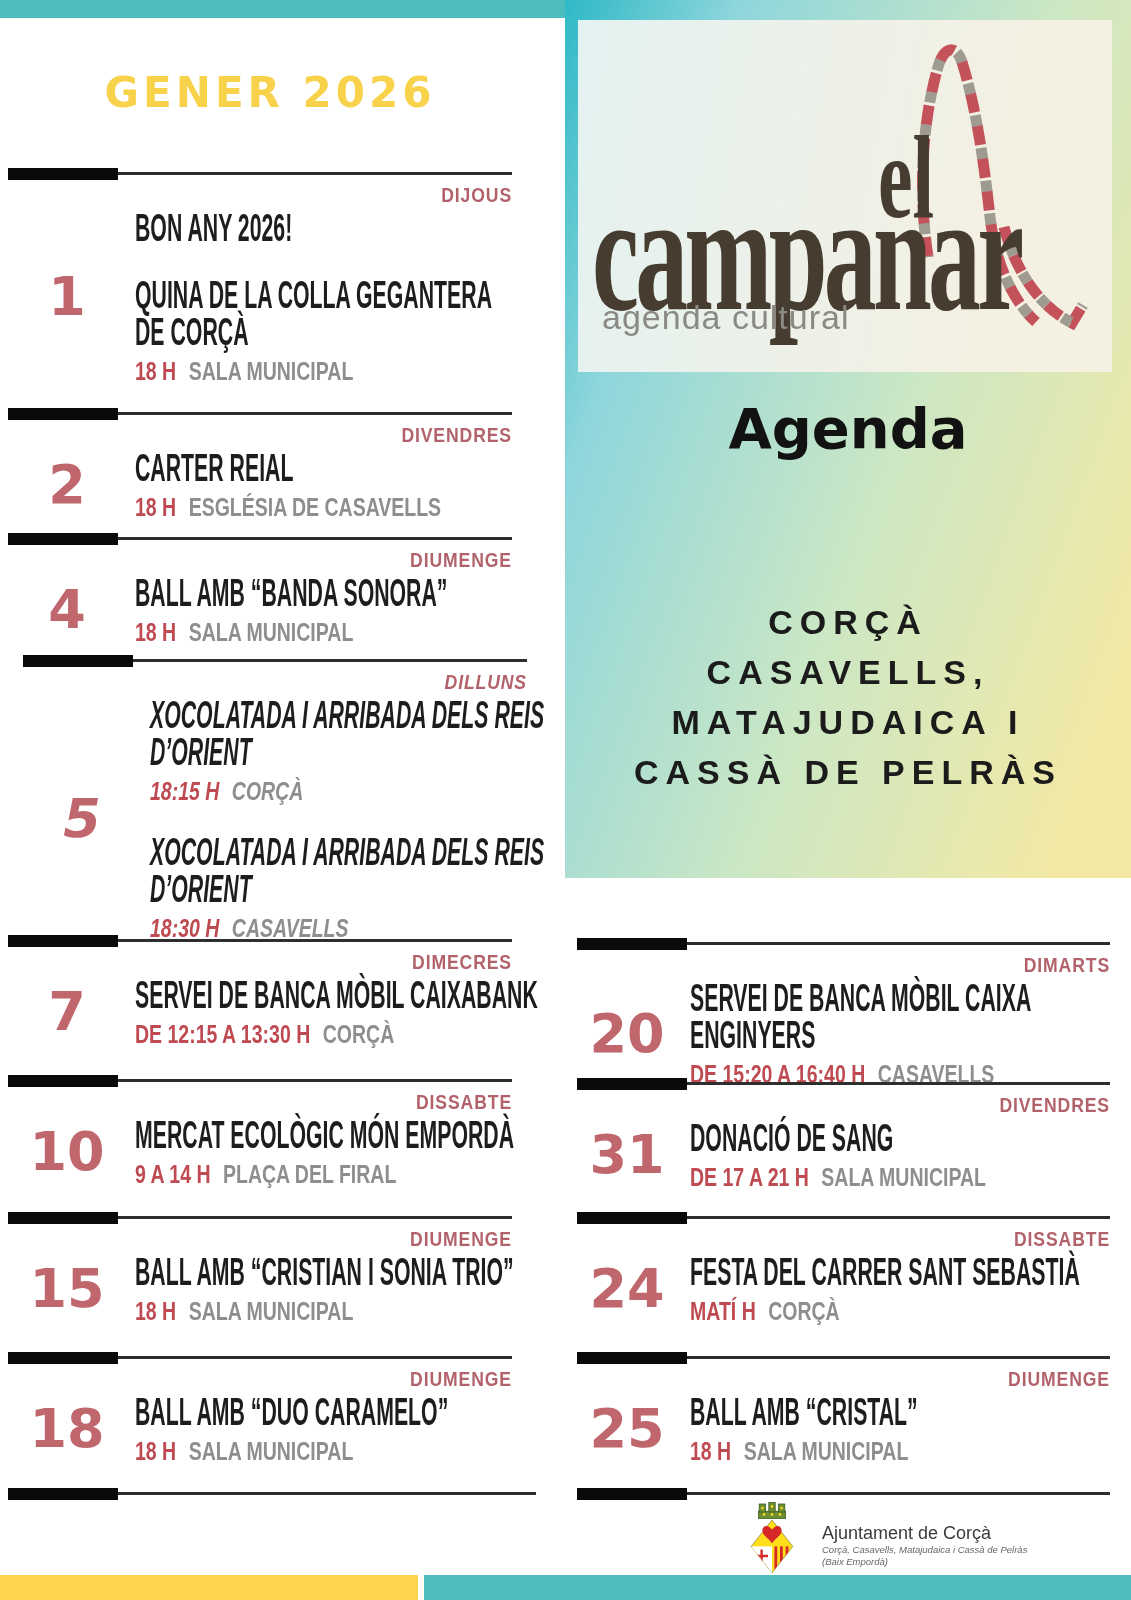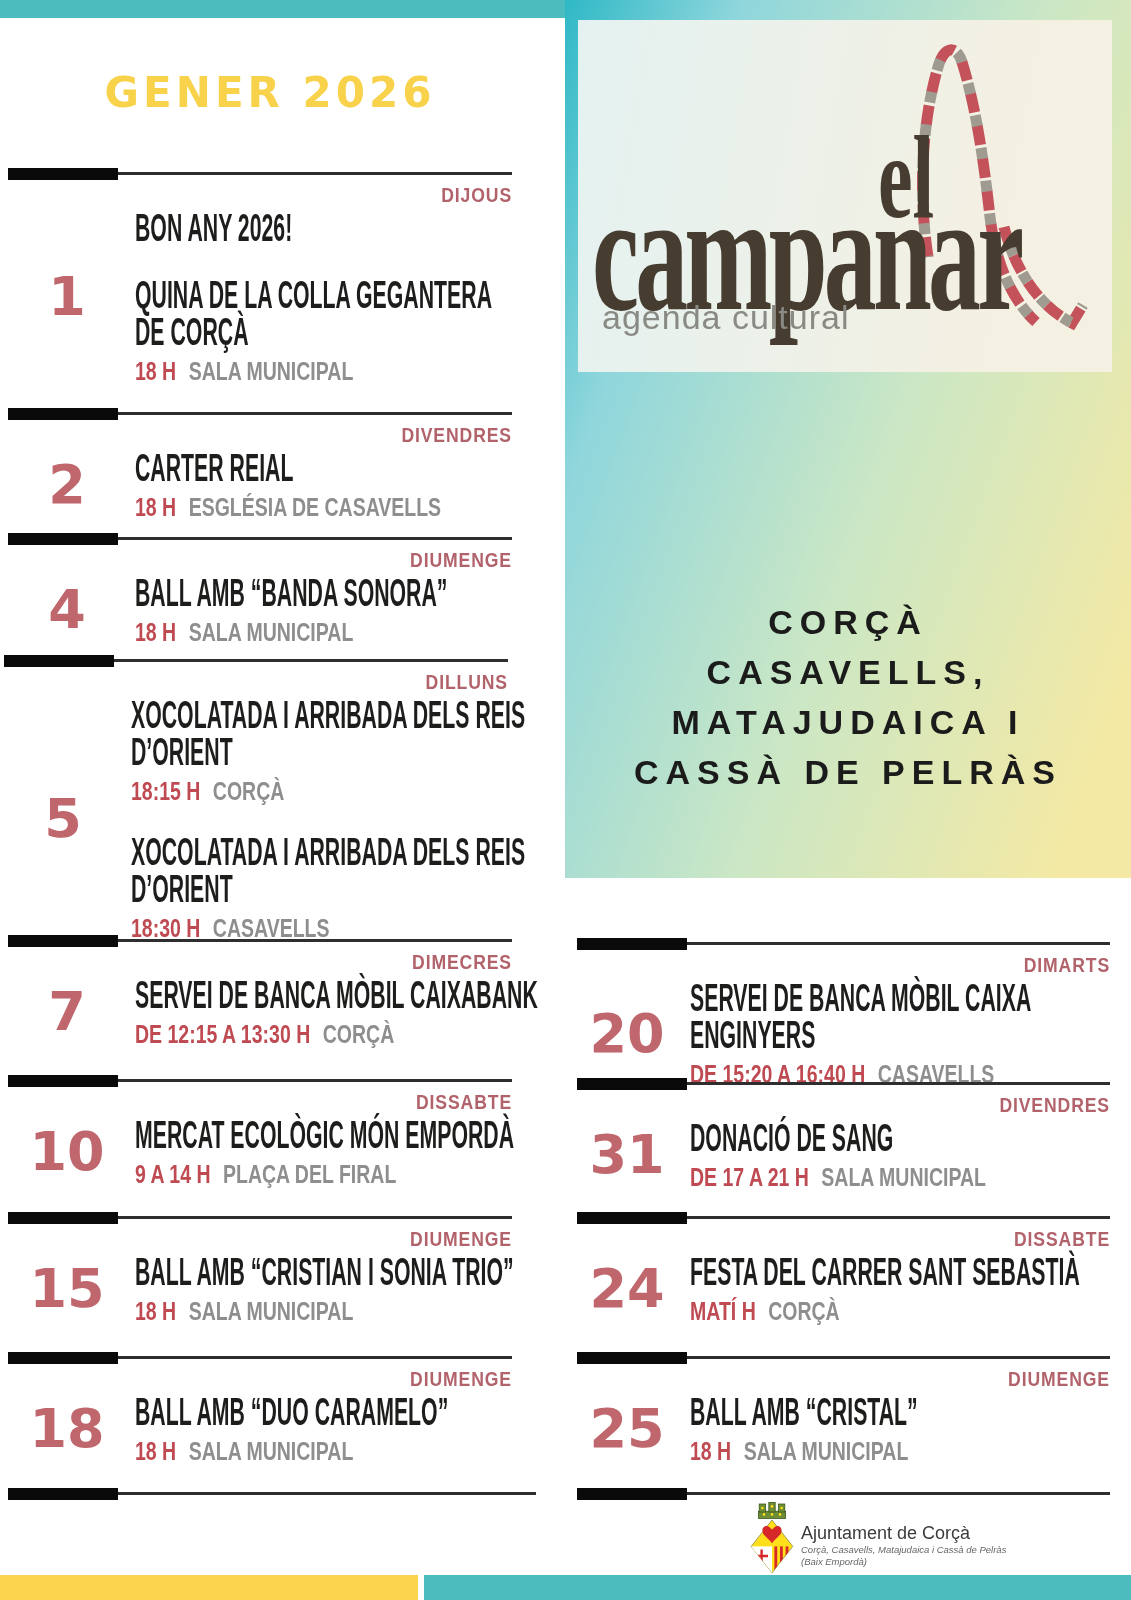--- a/index.html
+++ b/index.html
@@ -83,21 +83,21 @@
     transform:scaleX(0.56); transform-origin:left top;
   }
   .entry-meta {
     display:flex; gap:16px; margin-top:7px; font-weight:bold; font-size:25px; line-height:26px;
     transform:scaleX(0.78); transform-origin:left top; white-space:nowrap;
   }
   .entry-time { color:var(--red); }
   .entry-loc  { color:var(--gray-loc); }
 
   
-  .footer-logo { position:absolute; left:748px; top:1500px; display:flex; gap:5px; align-items:flex-start; }
+  .footer-logo { position:absolute; left:748px; top:1500px; display:flex; gap:26px; align-items:flex-start; }
   .footer-text { padding-top:22px; }
   .footer-org  { font-size:18px; color:#3b3b3b; line-height:22px; }
   .footer-sub  { font-size:9.5px; color:#666; line-height:12px;font-style:italic; }
 </style>
 </head>
 <body style="--teal: #4cbcbf; --panel-cyan: #2fb9c6; --panel-yellow: #f4e9a4; --bar-yellow: #fdd44e; --accent-yellow: #f9d24b; --rose: #c0676d; --rose-dark: #b2626a; --red: #bf4a52; --gray-loc: #8e8e8e; --gray-mid: #8a8a84; --brown: #473c30; --mosaic-red: #c4525a; --mosaic-gray: #a09b90;">
 
 <div class="top-bar"></div>
 
 <div class="panel">
@@ -109,21 +109,21 @@
         <path d="M 128 205 C 140 252, 166 286, 196 301 L 207 283" stroke="var(--mosaic-red)" stroke-width="11" stroke-dasharray="18 12"></path>
         <path d="M 128 205 C 140 252, 166 286, 196 301 L 207 283" stroke="var(--mosaic-gray)" stroke-width="11" stroke-dasharray="10 20" stroke-dashoffset="-20"></path>
       </g>
     </svg>
     <div class="logo-el">el</div>
     <div class="logo-name">campanar</div>
     <div class="logo-tagline">agenda cultural</div>
   </div>
 </div>
 
-<div class="hero-title"><br></div>
+<div class="hero-title"><span>Agenda</span><br></div>
 
 <div class="hero-towns">CORÇÀ
 CASAVELLS,
 MATAJUDAICA I
 CASSÀ DE PELRÀS</div>
 
 <div class="month-title">GENER 2026</div>
 
 <div id="events-root">
     <div class="event col-left" style="left: 8px; top: 168px; width: 504px;">
@@ -180,21 +180,21 @@
           <div class="entry">
             <div class="event-title">BALL AMB “BANDA SONORA”</div>
             <div class="entry-meta">
               <span class="entry-time">18 H</span>
               <span class="entry-loc">SALA MUNICIPAL</span>
             </div>
           </div>
         </div>
       </div>
     </div>
-    <div class="event col-left" style="left: 4px; top: 655px; width: 504px;">
+    <div class="event col-left" style="left: 23px; top: 655px; width: 504px; font-style: italic;">
       <div class="divider">
         <span class="divider-line"></span>
         <span class="divider-thick"></span>
       </div>
       <div class="weekday">DILLUNS</div>
       <div class="event-row">
         <div class="day-number">5</div>
         <div class="entries">
           <div class="entry">
             <div class="event-title">XOCOLATADA I ARRIBADA DELS REIS

